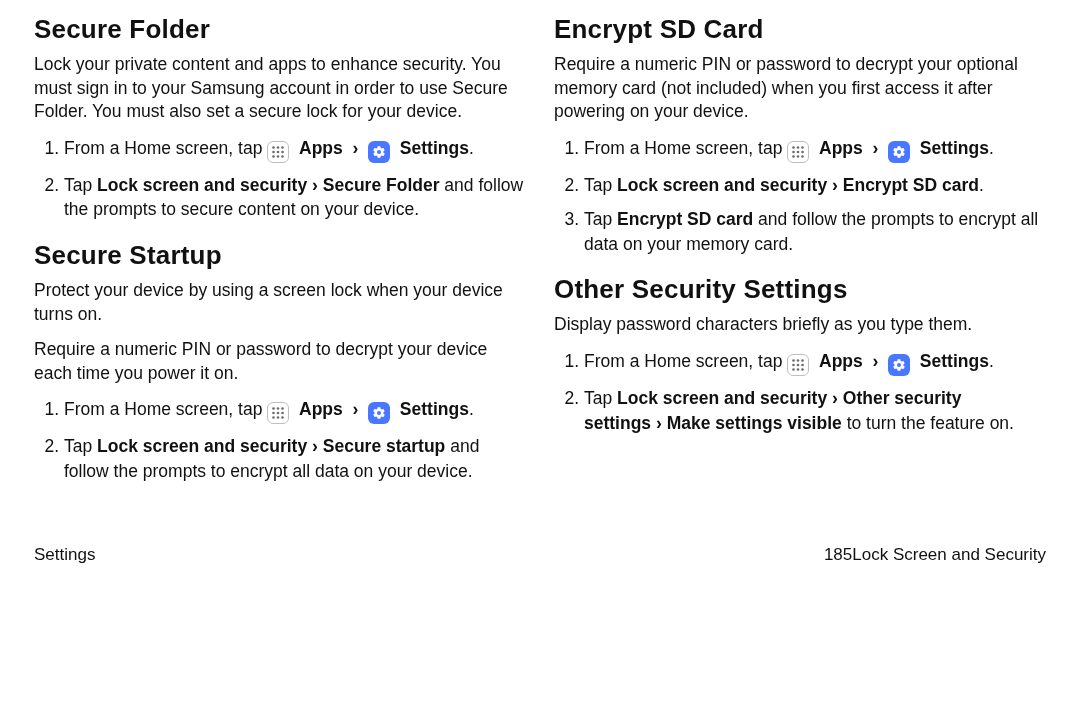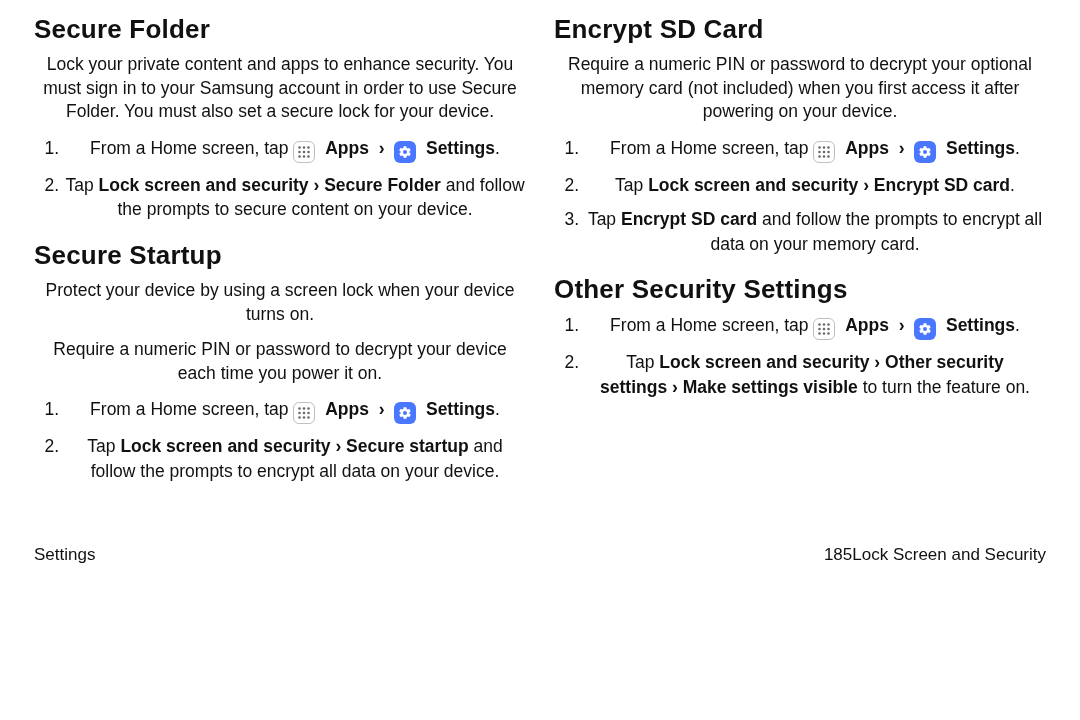--- a/index.html
+++ b/index.html
@@ -5,22 +5,22 @@
   * { box-sizing: border-box; margin: 0; padding: 0; }
   html, body { width: 1080px; height: 720px; background: #fff; font-family: Arial, Helvetica, sans-serif; color: #111; }
   .page {
     width: 1080px; height: 589px; padding: 14px 34px 24px 34px;
     display: flex; flex-direction: column;
   }
   .columns { flex: 1; display: flex; gap: 28px; }
   .col { flex: 1; min-width: 0; }
   h2.section { font-size: 26px; font-weight: 700; margin: 0 0 8px 0; letter-spacing: 0.2px; }
   h3.subsection { font-size: 20px; font-weight: 700; margin: 6px 0 4px 0; }
-  p.para { font-size: 17.5px; line-height: 1.35; margin: 0 0 12px 0; text-align: center; }
-  ol.steps { list-style: decimal; padding-left: 30px; margin: 0 0 18px 0; text-align: center; }
+  p.para { font-size: 17.5px; line-height: 1.35; margin: 0 0 12px 0; }
+  ol.steps { list-style: decimal; padding-left: 30px; margin: 0 0 18px 0; }
   ol.steps li { font-size: 17.5px; line-height: 1.4; margin-bottom: 10px; }
   .bold { font-weight: 700; }
   .step-line { display: inline; }
   .icon {
     display: inline-flex; align-items: center; justify-content: center;
     width: 22px; height: 22px; border-radius: 6px; vertical-align: -5px;
   }
   .apps-icon {
     background: #fff; border: 1px solid #bfbfbf;
   }
@@ -147,20 +147,21 @@
         </li>
         <li>
           <span>Tap </span><span class="bold">Lock screen and security</span><span class="bold caret">&nbsp;<span>›</span>&nbsp;</span><span class="bold">Encrypt SD card</span><span>.</span>
         </li>
         <li>
           <span>Tap </span><span class="bold">Encrypt SD card</span><span> and follow the prompts to encrypt all data on your memory card.</span>
         </li>
       </ol>
 
       <h2 class="section">Other Security Settings</h2>
+      <p class="para">Display password characters briefly as you type them.</p>
       <ol class="steps">
         <li>
           <span class="step-line">From a Home screen, tap </span>
           <span class="icon apps-icon">
             <svg viewBox="0 0 14 14">
                 <g fill="#6b6b6b">
                   <circle cx="2.5" cy="2.5" r="1.3"></circle>
                   <circle cx="7" cy="2.5" r="1.3"></circle>
                   <circle cx="11.5" cy="2.5" r="1.3"></circle>
                   <circle cx="2.5" cy="7" r="1.3"></circle>

